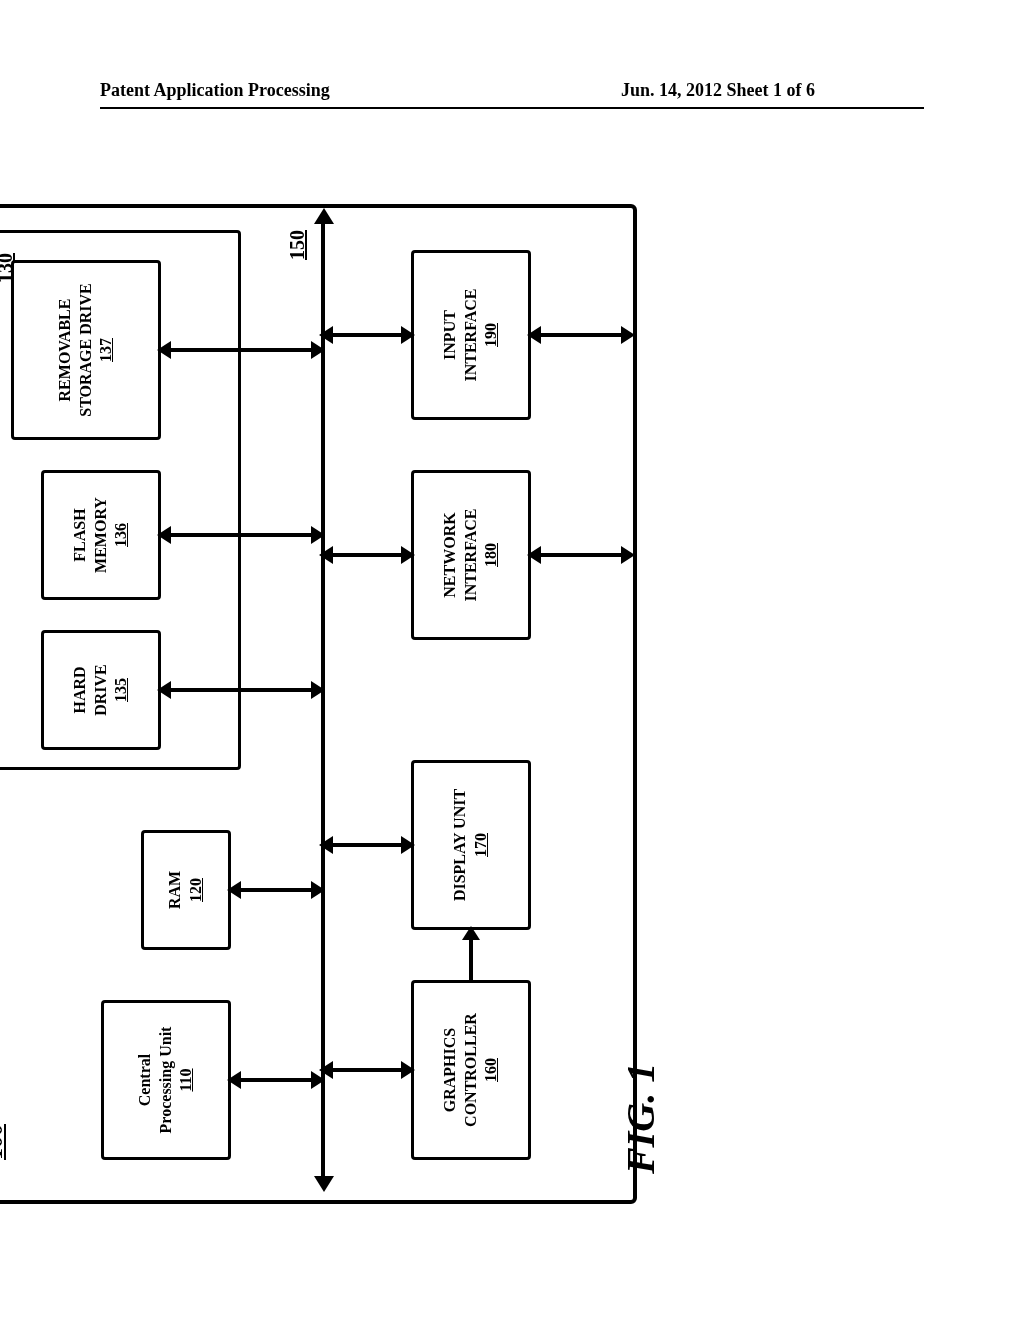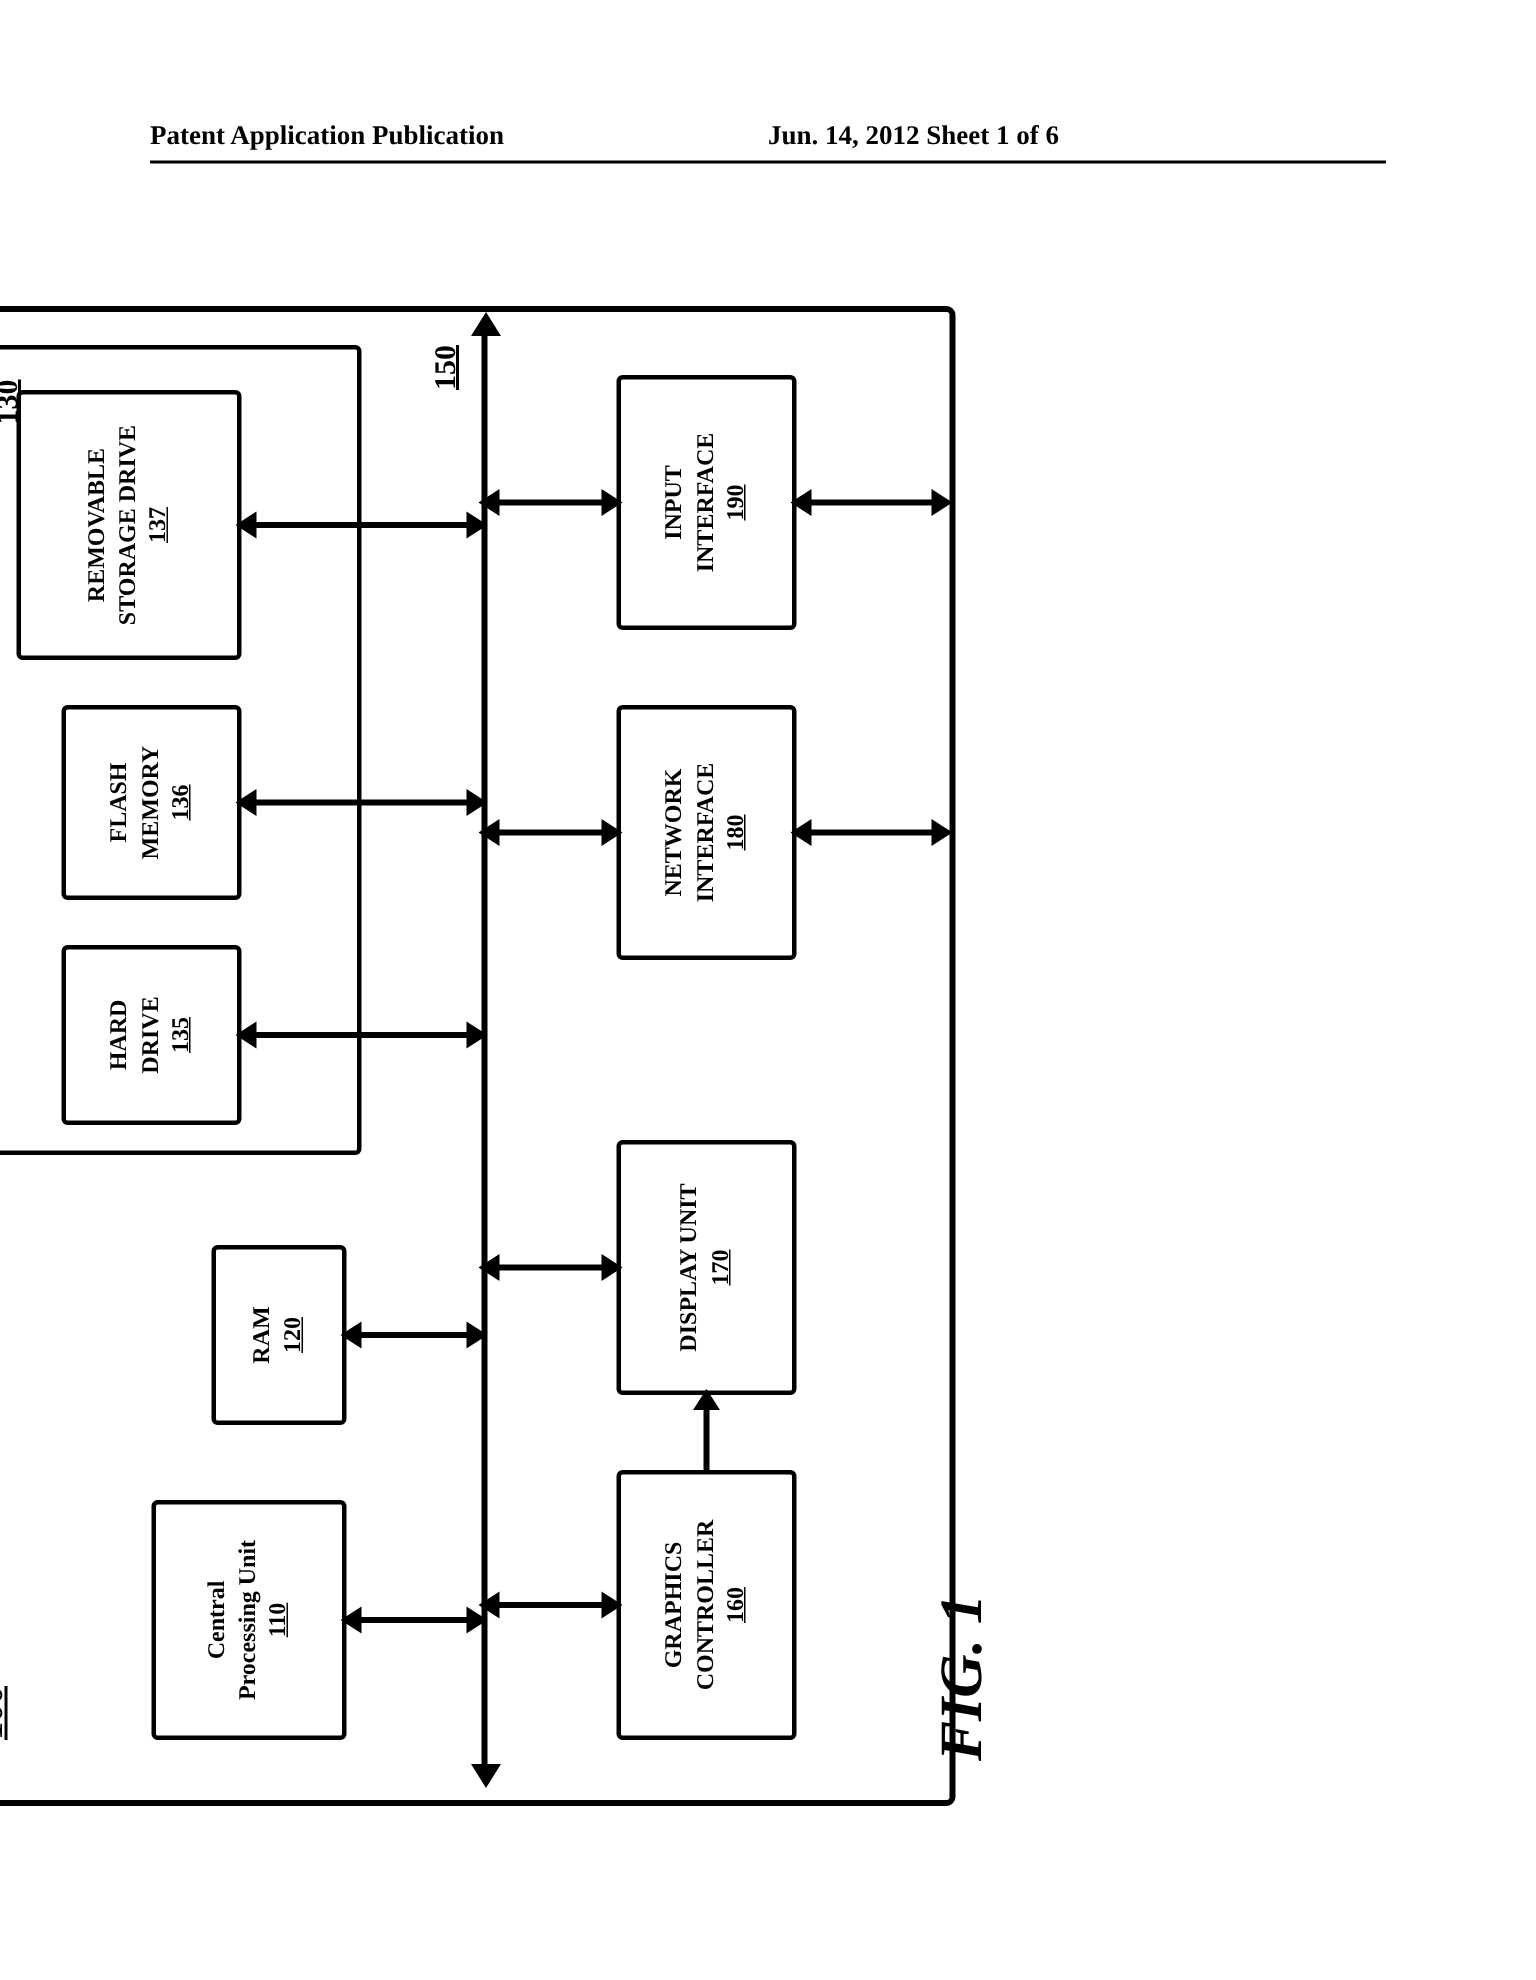--- a/index.html
+++ b/index.html
@@ -19,21 +19,21 @@
   .header {
     display: flex;
     justify-content: space-between;
     font-size: 18px;
     font-weight: bold;
     border-bottom: 2px solid #000;
     padding-bottom: 6px;
     margin-bottom: 6px;
   }
   .header-left { flex: 1; }
-  .header-center { flex: 1; }
+  .header-center { flex: 1; text-align: center; }
   .header-right { flex: 1; text-align: right; }
 
   .figure-area {
     position: relative;
     width: 820px;
     height: 1050px;
     margin: 40px auto 0 auto;
     transform: rotate(-90deg) translate(-120px, -110px);
     transform-origin: center center;
   }
@@ -185,21 +185,21 @@
     font-weight: bold;
     font-family: "Times New Roman", serif;
   }
 </style>
 </head>
 <body>
 
 <div class="page">
 
   <div class="header">
-    <div class="header-left">Patent Application Publication</div>
+    <div class="header-left">Patent Application Processing</div>
     <div class="header-center">Jun. 14, 2012  Sheet 1 of 6</div>
   </div>
 
   <div class="figure-area">
 
     <div class="outer-box">
       <div class="ref100">100</div>
 
       <div class="secondary-box">
         <div class="ref130">130</div>

